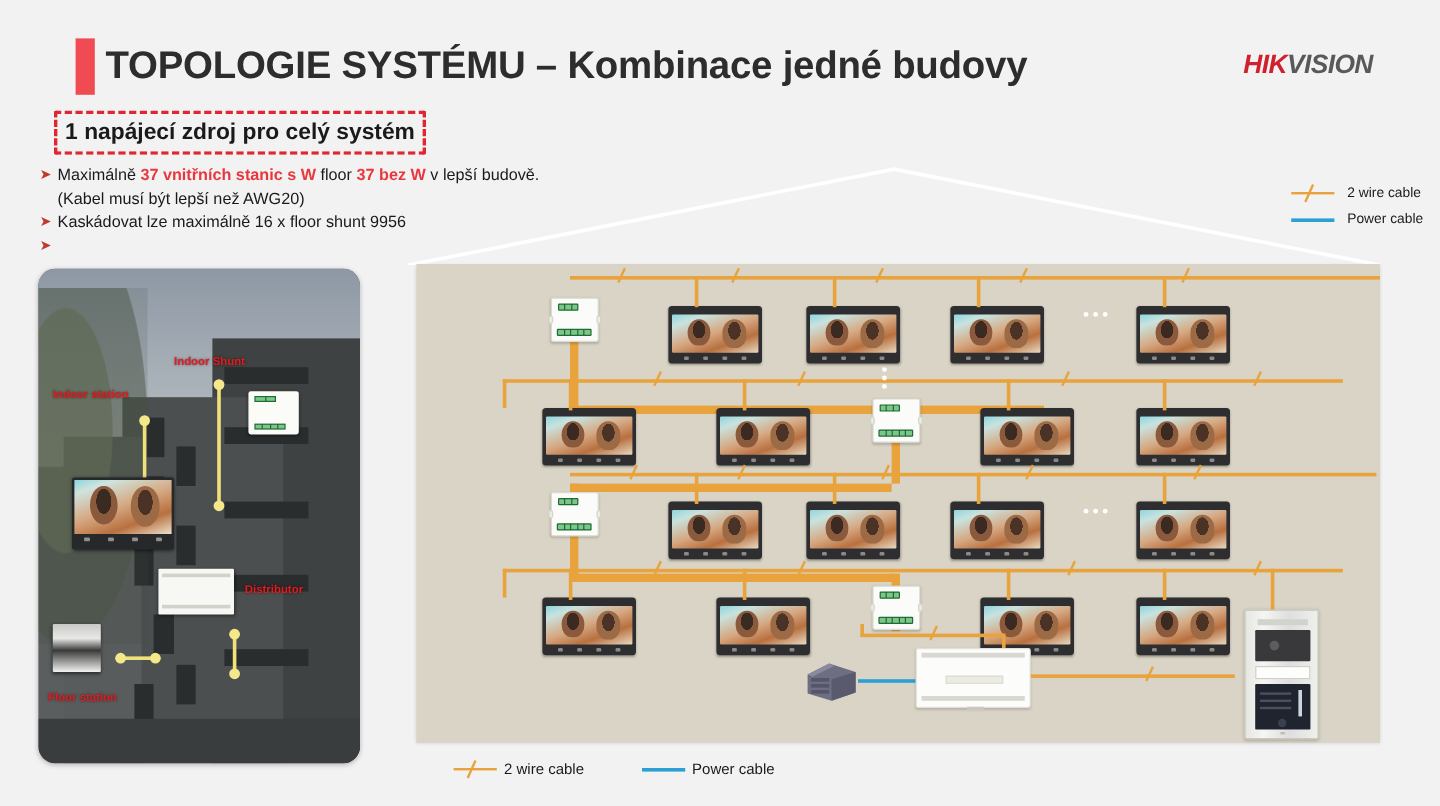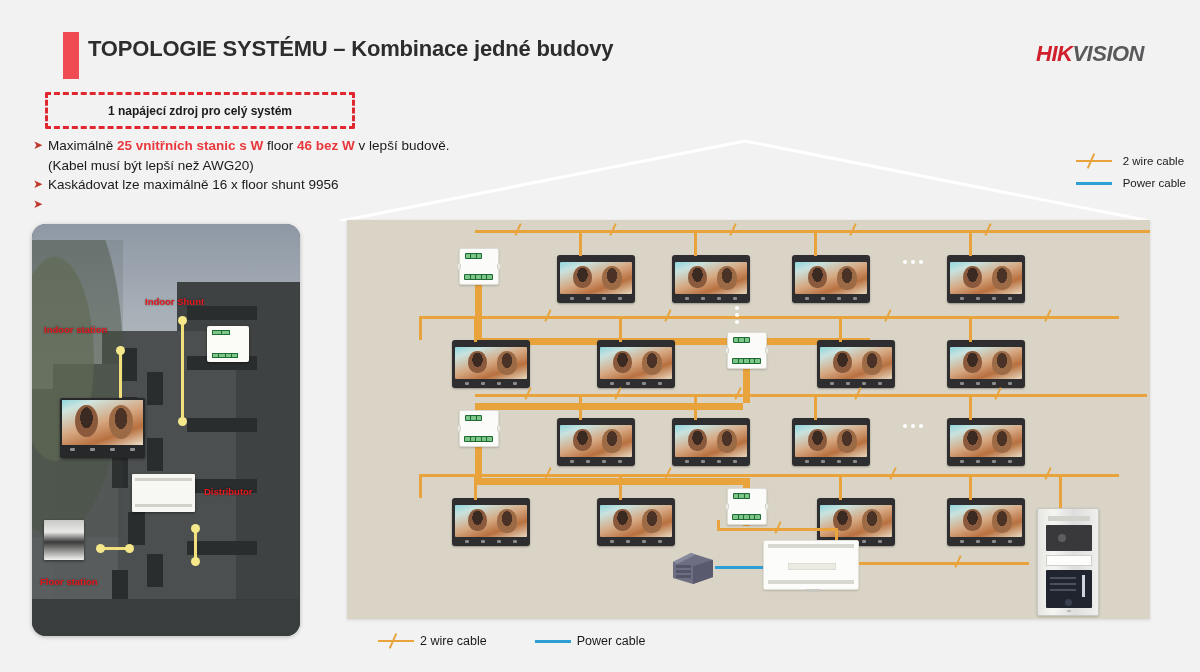--- a/index.html
+++ b/index.html
@@ -9,34 +9,34 @@
     font-family: "Liberation Sans", sans-serif;
     overflow: hidden;
     position: relative;
   }
   .slide { position: absolute; inset: 0; background: #f2f2f2; }
 
   
   .title-bar { position: absolute; left: 63px; top: 32px; width: 16px; height: 47px; background: #f04a52; }
   .slide-title {
     position: absolute; left: 88px; top: 36px;
-    font-size: 22px; font-weight: bold; color: #2d2d2d;
+    font-size: 32px; font-weight: bold; color: #2d2d2d;
     letter-spacing: -0.2px; white-space: nowrap; text-align: center;
   }
   .logo { position: absolute; right: 56px; top: 41px; font-style: italic; font-weight: bold; font-size: 22px; letter-spacing: -0.5px; }
   .logo .hik { color: #d0202e; }
   .logo .vision { color: #58595b; }
 
   
   .dash-box {
     position: absolute; left: 45px; top: 92px; width: 310px; height: 37px;
     border: 3px dashed #e0262e; border-radius: 2px;
     display: flex; align-items: center; justify-content: center;
   }
-  .dash-box span { font-size: 12px; font-weight: bold; color: #1a1a1a; }
+  .dash-box span { font-size: 19px; font-weight: bold; color: #1a1a1a; }
 
   
   .bullets { position: absolute; left: 33px; top: 136px; width: 470px; }
   .bullet-row { display: flex; align-items: flex-start; font-size: 13.5px; color: #1a1a1a; line-height: 19px; margin-bottom: 1px; }
   .bullet-mark { color: #c0392b; font-size: 12px; width: 15px; flex: 0 0 15px; }
   .bullet-sub { padding-left: 15px; font-size: 13.5px; color: #1a1a1a; line-height: 19px; }
   .hl { color: #e8383d; font-weight: bold; }
 
   
   .legend-tr { position: absolute; right: 14px; top: 150px; font-size: 11.5px; color: #1a1a1a; }
@@ -152,21 +152,21 @@
     <span class="hik">HIK</span><span class="vision">VISION</span>
   </div>
 
   <div class="dash-box">
     <span>1 napájecí zdroj pro celý systém</span>
   </div>
 
   <div class="bullets" id="bullets">
       <div class="bullet-row">
         <span class="bullet-mark">➤</span>
-        <span><span>Maximálně </span><span class="hl">25 vnitřních stanic s W</span><span> floor </span><span class="hl">46 bez W</span><span> v lepší budově.</span></span>
+        <span><span>Maximálně </span><span class="hl">37 vnitřních stanic s W</span><span> floor </span><span class="hl">37 bez W</span><span> v lepší budově.</span></span>
       </div>
       <div class="bullet-sub">(Kabel musí být lepší než AWG20)</div>
       <div class="bullet-row">
         <span class="bullet-mark">➤</span>
         <span><span>Kaskádovat lze maximálně 16 x floor shunt 9956</span></span>
       </div>
       <div class="bullet-row">
         <span class="bullet-mark">➤</span>
       </div>
     </div>

